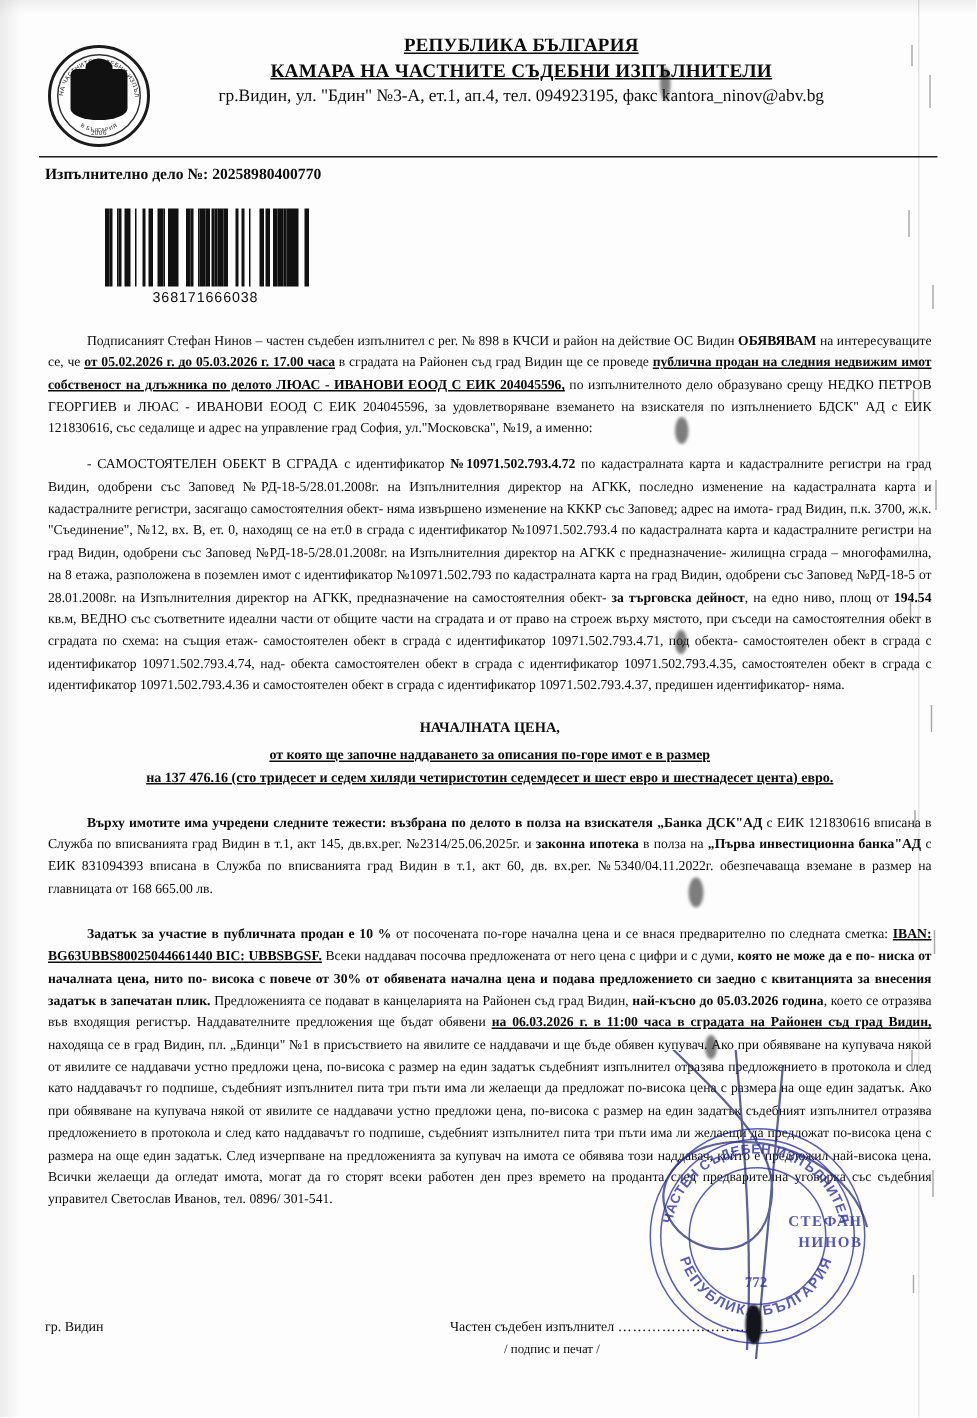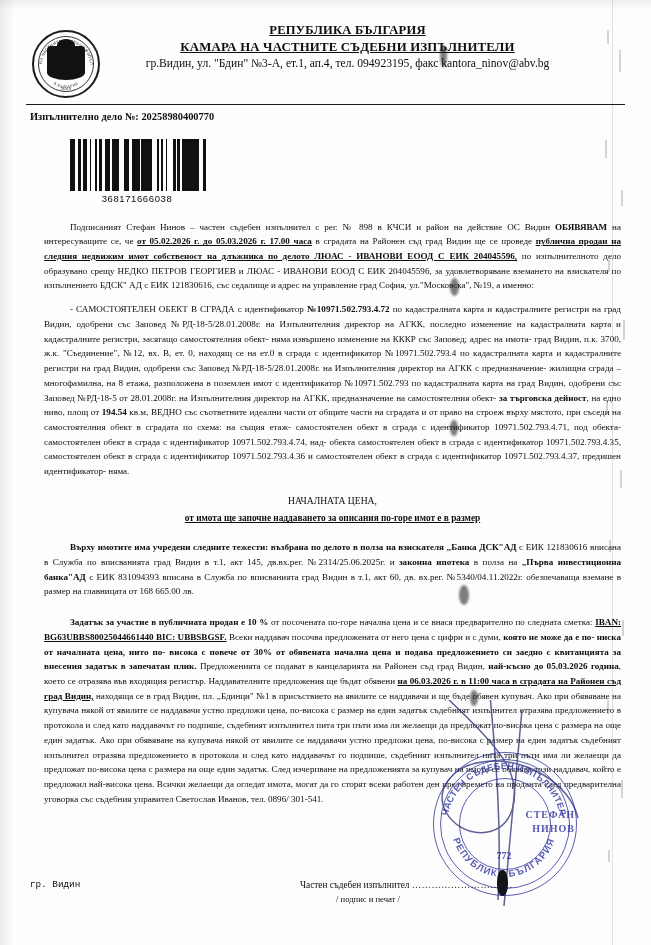--- a/index.html
+++ b/index.html
@@ -170,33 +170,33 @@
   .doc-title {
     margin-top: 26px;
     text-align: center;
     font-weight: bold;
     font-size: 14.6px;
     letter-spacing: .3px;
   }
 
   
   .body {
-    padding: 16px 30px 0 44px;
+    padding: 16px 30px 0 32px;
     font-size: 9.1px;
     line-height: 1.62;
     text-align: justify;
   }
   .body p { margin: 0 0 9px 0; }
   .indent { text-indent: 26px; }
   .b { font-weight: bold; }
   .bu { font-weight: bold; text-decoration: underline; }
 
   .price-head {
     text-align: center;
-    font-weight: normal;
+    font-weight: bold;
     font-size: 9.6px;
     margin: 14px 0 3px 0;
   }
   .price-l1, .price-l2 {
     text-align: center;
     font-weight: bold;
     text-decoration: underline;
     font-size: 9.3px;
     line-height: 1.6;
   }
@@ -205,21 +205,21 @@
   
   .footer {
     position: absolute;
     left: 0; right: 0;
     top: 878px;
     padding: 0 30px;
     font-size: 9.3px;
     display: flex;
     justify-content: flex-start;
   }
-  .footer-left { width: 250px; line-height: 1.6; font-family: Liberation Mono, monospace; }
+  .footer-left { width: 250px; line-height: 1.6; }
   .footer-right {
     position: absolute;
     left: 300px; top: 0;
     font-size: 9.3px;
     line-height: 1.6;
   }
   .dots { letter-spacing: .5px; }
   .sig-caption { padding-left: 36px; font-size: 8.6px; }
 
   
@@ -415,21 +415,22 @@
   </div>
 
 
   <div class="body">
 
     <p class="indent"><span>Подписаният Стефан Нинов – частен съдебен изпълнител с рег. № 898 в КЧСИ и район на действие ОС Видин </span><span class="b">ОБЯВЯВАМ</span><span> на интересуващите се, че </span><span class="bu">от 05.02.2026 г. до 05.03.2026 г. 17.00 часа</span><span> в сградата на Районен съд град Видин ще се проведе </span><span class="bu">публична продан на следния недвижим имот собственост на длъжника по делото ЛЮАС - ИВАНОВИ ЕООД С ЕИК 204045596,</span><span> по изпълнителното дело образувано срещу НЕДКО ПЕТРОВ ГЕОРГИЕВ и ЛЮАС - ИВАНОВИ ЕООД С ЕИК 204045596, за удовлетворяване вземането на взискателя по изпълнението БДСК" АД с ЕИК 121830616, със седалище и адрес на управление град София, ул."Московска", №19, а именно:</span></p>
 
     <p class="indent"><span>- САМОСТОЯТЕЛЕН ОБЕКТ В СГРАДА</span><span> с идентификатор </span><span class="b">№10971.502.793.4.72</span><span> по кадастралната карта и кадастралните регистри на град Видин, одобрени със Заповед №РД-18-5/28.01.2008г. на Изпълнителния директор на АГКК, последно изменение на кадастралната карта и кадастралните регистри, засягащо самостоятелния обект- няма извършено изменение на КККР със Заповед; адрес на имота- град Видин, п.к. 3700, ж.к. "Съединение", №12, вх. В, ет. 0, находящ се на ет.0 в сграда с идентификатор №10971.502.793.4 по кадастралната карта и кадастралните регистри на град Видин, одобрени със Заповед №РД-18-5/28.01.2008г. на Изпълнителния директор на АГКК с предназначение- жилищна сграда – многофамилна, на 8 етажа, разположена в поземлен имот с идентификатор №10971.502.793 по кадастралната карта на град Видин, одобрени със Заповед №РД-18-5 от 28.01.2008г. на Изпълнителния директор на АГКК, предназначение на самостоятелния обект- </span><span class="b">за търговска дейност</span><span>, на едно ниво, площ от </span><span class="b">194.54</span><span> кв.м, ВЕДНО със съответните идеални части от общите части на сградата и от право на строеж върху мястото, при съседи на самостоятелния обект в сградата по схема: на същия етаж- самостоятелен обект в сграда с идентификатор 10971.502.793.4.71, под обекта- самостоятелен обект в сграда с идентификатор 10971.502.793.4.74, над- обекта самостоятелен обект в сграда с идентификатор 10971.502.793.4.35, самостоятелен обект в сграда с идентификатор 10971.502.793.4.36 и самостоятелен обект в сграда с идентификатор 10971.502.793.4.37, предишен идентификатор- няма.</span></p>
 
     <div class="price-head">НАЧАЛНАТА ЦЕНА,</div>
-    <div class="price-l1">от имота ще започне наддаването за описания по-горе имот  е в размер</div>
+    <div class="price-l1">от която ще започне наддаването за описания по-горе имот  е в размер</div>
+    <div class="price-l2">на 137 476.16 (сто тридесет и седем хиляди четиристотин седемдесет и шест евро и шестнадесет цента) евро.</div>
 
     <p class="indent" style="margin-top:14px"><span class="b">Върху имотите има учредени следните тежести:</span><span class="b"> възбрана по делото в полза на взискателя </span><span class="b">„Банка ДСК"АД</span><span> с ЕИК 121830616 вписана в Служба по вписванията град Видин в т.1, акт 145, дв.вх.рег. №2314/25.06.2025г. и </span><span class="b">законна ипотека</span><span> в полза на </span><span class="b">„Първа инвестиционна банка"АД</span><span> с ЕИК 831094393 вписана в Служба по вписванията град Видин в т.1, акт 60, дв. вх.рег. №5340/04.11.2022г. обезпечаваща вземане в размер на главницата от 168 665.00 лв.</span></p>
 
     <p class="indent" style="margin-top:16px"><span class="b">Задатък за участие в публичната продан е 10 %</span><span> от посочената по-горе начална цена и се внася  предварително по следната сметка: </span><span class="bu">IBAN: BG63UBBS80025044661440  BIC: UBBSBGSF.</span><span> Всеки наддавач посочва предложената от него цена с цифри и с думи, </span><span class="b">която не може да е по- ниска от началната цена, нито по- висока с повече от 30% от обявената начална цена и подава предложението си заедно с квитанцията за внесения задатък в запечатан плик.</span><span> Предложенията се подават в канцеларията на Районен съд град Видин, </span><span class="b">най-късно до 05.03.2026 година</span><span>, което се отразява във входящия регистър. Наддавателните предложения ще бъдат обявени </span><span class="bu">на 06.03.2026 г. в 11:00 часа в сградата на Районен съд град Видин,</span><span> находяща се в град Видин, пл. „Бдинци" №1 в присъствието на явилите се наддавачи и ще бъде обявен купувач. Ако при обявяване на купувача някой от явилите се наддавачи устно предложи цена, по-висока с размер на един задатък съдебният изпълнител отразява предложението в протокола и след като наддавачът го подпише, съдебният изпълнител пита три пъти има ли желаещи да предложат по-висока цена с размера на още един задатък. Ако при обявяване на купувача някой от явилите се наддавачи устно предложи цена, по-висока с размер на един задатък съдебният изпълнител отразява предложението в протокола и след като наддавачът го подпише, съдебният изпълнител пита три пъти има ли желаещи да предложат по-висока цена с размера на още един задатък. След изчерпване на предложенията за купувач на имота се обявява този наддавач, който е предложил най-висока цена. Всички желаещи да огледат имота, могат да го сторят всеки работен ден през времето на продантa след предварителна уговорка със съдебния управител Светослав Иванов, тел. 0896/ 301-541.</span></p>
 
   </div>
 
   <svg class="signature" viewBox="0 0 180 215">
     <g fill="none" stroke="#23266f" stroke-width="1.5" opacity="0.85">
       <path d="M14 -5 C 60 40, 95 70, 82 110 C 72 142, 30 138, 16 112 C 4 90, 22 66, 52 62 C 96 56, 140 84, 148 118"></path>

